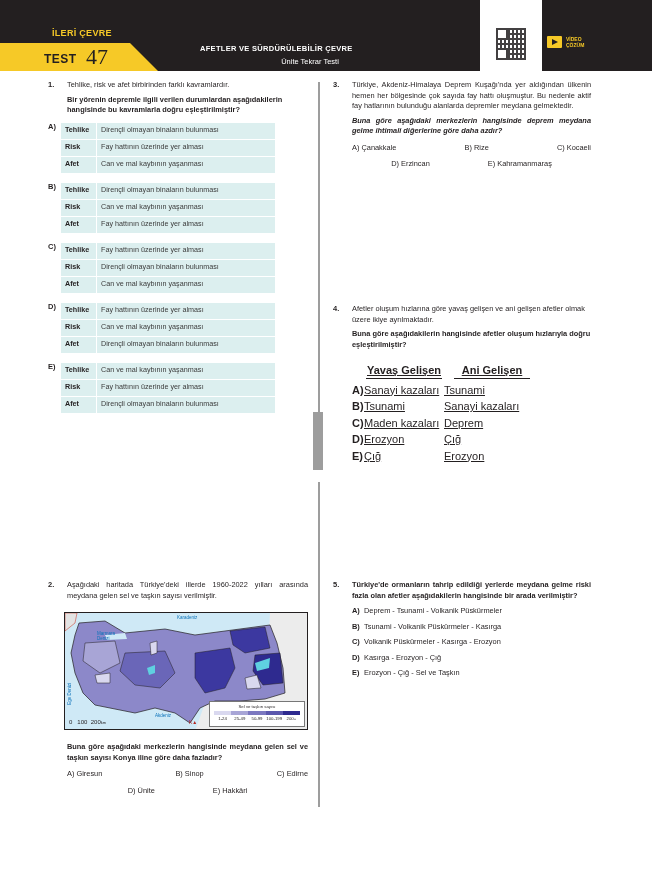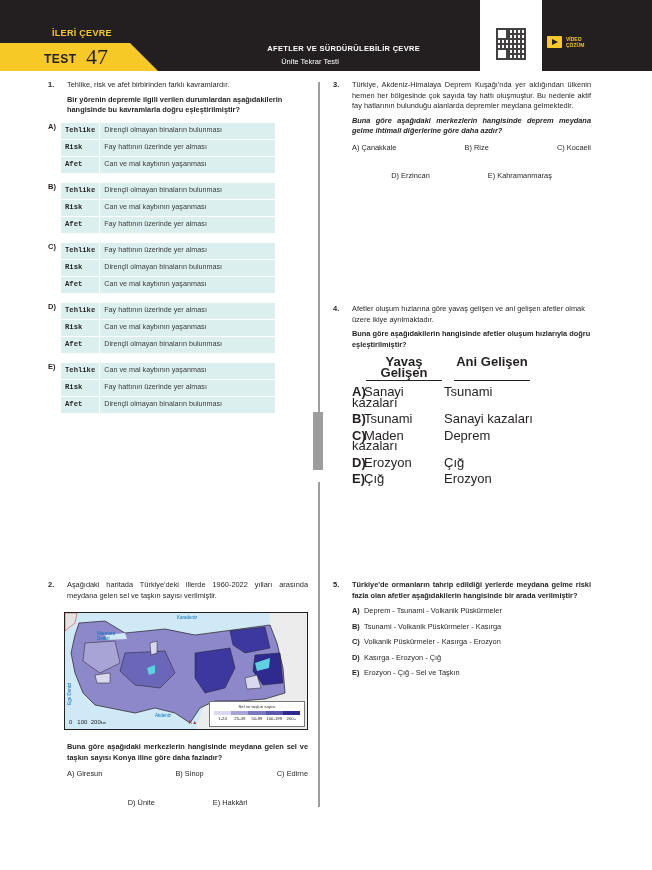--- a/index.html
+++ b/index.html
@@ -6,21 +6,21 @@
   html, body { width: 652px; height: 870px; background: #ffffff; overflow: hidden; }
   body { font-family: "Liberation Sans", sans-serif; color: #231f20; font-size: 7.2px; position: relative; }
 
   
   .header { position: absolute; left: 0; top: 0; width: 652px; height: 71px; background: #231f20; }
   .level { position: absolute; left: 52px; top: 28px; color: #f6c927; font-weight: bold; font-size: 9px; letter-spacing: 0.3px; }
   .test-band { position: absolute; left: 0; top: 43px; width: 158px; height: 28px; background: #f6c927;
                clip-path: polygon(0 0, 130px 0, 158px 100%, 0 100%); }
   .test-label { position: absolute; left: 44px; top: 52px; font-weight: bold; font-size: 12px; color: #231f20; letter-spacing: 0.5px; }
   .test-num { position: absolute; left: 86px; top: 44px; font-family: "Liberation Serif", serif; font-size: 22px; color: #231f20; text-align: right; }
-  .unit-title { position: absolute; left: 200px; top: 44px; width: 220px; text-align: right; color: #fff; font-weight: bold; font-size: 7.5px; letter-spacing: 0.3px; }
+  .unit-title { position: absolute; left: 200px; top: 44px; width: 220px; text-align: left; color: #fff; font-weight: bold; font-size: 7.5px; letter-spacing: 0.3px; }
   .unit-sub { position: absolute; left: 200px; top: 57px; width: 220px; text-align: center; color: #fff; font-size: 7.5px; }
   .qr-box { position: absolute; left: 480px; top: 0; width: 62px; height: 71px; background: #ffffff; }
   .qr { position: absolute; left: 496px; top: 28px; width: 30px; height: 32px;
         background:
           repeating-linear-gradient(90deg, #231f20 0 2px, transparent 2px 4px),
           repeating-linear-gradient(0deg, #231f20 0 2px, #fff 2px 5px);
         opacity: 0.85; }
   .qr::before, .qr::after { content: ""; position: absolute; width: 8px; height: 8px; border: 2px solid #231f20; background: #fff; }
   .qr::before { left: 0; top: 0; }
   .qr::after { left: 0; bottom: 0; }
@@ -36,26 +36,26 @@
 
   .q { position: absolute; }
   .qnum { position: absolute; left: 0; top: 0; font-weight: bold; font-size: 7.5px; }
   .qbody { margin-left: 19px; font-size: 7.4px; line-height: 10.5px; }
   .qstem { color: #231f20; }
   .qbold { font-weight: bold; margin-top: 4px; }
   .tbl-opt { position: relative; margin-top: 4px; }
   .opt-letter { position: absolute; left: -2px; top: 0; font-weight: bold; font-size: 7.5px; }
   table.pair { margin-left: 14px; border-collapse: separate; border-spacing: 0 1px; width: 214px; background: transparent; }
   table.pair td { background: #dcefef; height: 16px; padding: 0 4px; font-size: 7.2px; color: #3b3b3b; vertical-align: middle; }
-  table.pair td.k { font-weight: bold; color: #231f20; width: 36px; border-right: 1px solid #ffffff; font-family: Liberation Mono, monospace; }
+  table.pair td.k { font-weight: bold; color: #231f20; width: 36px; border-right: 1px solid #ffffff; }
 
   .answers { display: flex; justify-content: space-between; margin-top: 6px; font-size: 7.4px; }
-  .answers2 { display: flex; justify-content: center; gap: 58px; margin-top: 18px; font-size: 7.4px; }
-
-  .q4-table { margin-top: 7px; width: 190px; font-size: 13px; }
+  .answers2 { display: flex; justify-content: center; gap: 58px; margin-top: 6px; font-size: 7.4px; }
+
+  .q4-table { margin-top: 15px; width: 190px; font-size: 11px; text-decoration: underline; }
   .q4-head { display: flex; font-weight: bold; }
   .q4-head div { width: 80px; text-align: center; border-bottom: 1px solid #231f20; padding-bottom: 2px; margin-right: 12px; }
   .q4-row { display: flex; margin-top: 6px; }
   .q4-row .c1 { width: 92px; }
   .q4-row .c1 b { display: inline-block; width: 12px; }
 
   .q5-opts div { margin-top: 5px; }
   .q5-opts b { display: inline-block; width: 12px; }
 
   

